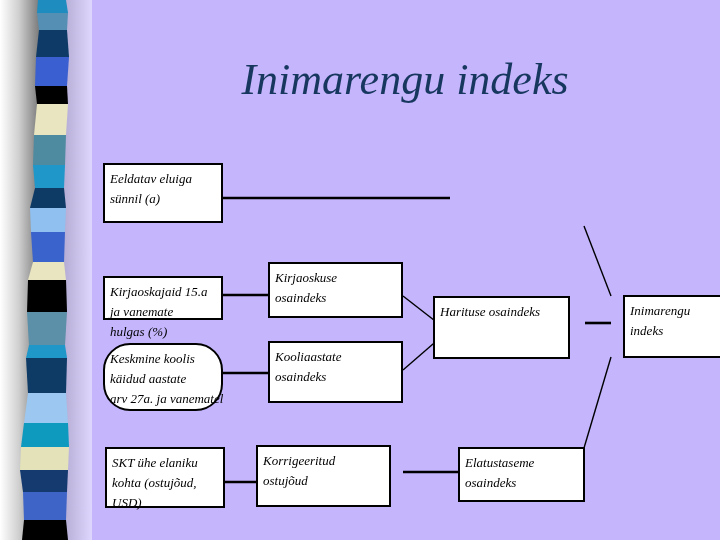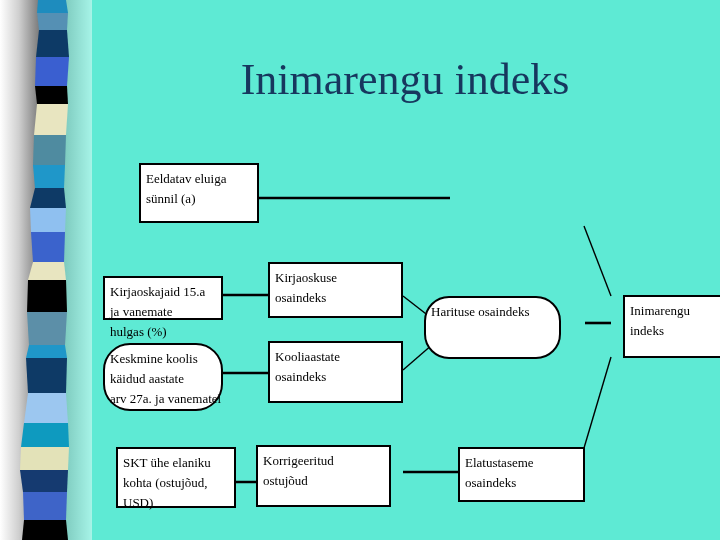--- a/index.html
+++ b/index.html
@@ -1,18 +1,18 @@
 <!DOCTYPE html>
 <html><head>
 <meta charset="utf-8">
 <style>
   html,body { margin:0; padding:0; background:#fff; }
   .slide {
-    position:relative; width:720px; height:540px; background:#5eead4;
-    overflow:hidden; font-family:"Liberation Serif", serif;
+    position:relative; width:720px; height:540px; background:#c4b5fd;
+    overflow:hidden; font-family:"Liberation Serif", serif;font-style:italic;
   }
   .sidebar { position:absolute; left:0; top:0; width:95px; height:540px; }
   .title {
     position:absolute; left:90px; right:0; top:56px; text-align:center;
     font-size:44px; line-height:48px; font-weight:400; letter-spacing:0px;
   }
   .node {
     position:absolute; box-sizing:border-box; border:2px solid #000;
     background:#fff; color:#000; font-size:13px; line-height:20px;
     padding:4px 5px; white-space:pre; overflow:visible;
@@ -75,44 +75,44 @@
     <line class="h-line" x1="223" y1="373" x2="268" y2="373"></line>
     <line class="h-line" x1="223" y1="482" x2="268" y2="482"></line>
     <line class="h-line" x1="403" y1="472" x2="458" y2="472"></line>
     <line class="h-line" x1="585" y1="323" x2="611" y2="323"></line>
     <line class="d-line" x1="584" y1="226" x2="611" y2="296"></line>
     <line class="d-line" x1="403" y1="296" x2="448" y2="331"></line>
     <line class="d-line" x1="403" y1="370" x2="448" y2="331"></line>
     <line class="d-line" x1="584" y1="448" x2="611" y2="357"></line>
   </svg>
 
-  <div class="node" style="left:103px; top:163px; width:120px; height:60px;margin-left:36px;">Eeldatav eluiga
+  <div class="node" style="left:103px; top:163px; width:120px; height:60px;">Eeldatav eluiga
 sünnil (a)</div>
 
 
   <div class="node" style="left:103px; top:276px; width:120px; height:44px;">Kirjaoskajaid 15.a
 ja vanemate
 hulgas (%)</div>
 
   <div class="node" style="left:268px; top:262px; width:135px; height:56px;">Kirjaoskuse
 osaindeks</div>
 
   <div class="node" style="left:103px; top:343px; width:120px; height:68px;border-radius:27px;">Keskmine koolis
 käidud aastate
 arv 27a. ja vanematel</div>
 
   <div class="node" style="left:268px; top:341px; width:135px; height:62px;">Kooliaastate
 osaindeks</div>
 
-  <div class="node" style="left:424px; top:296px; width:137px; height:63px;border-radius:25px;">Harituse osaindeks</div>
+  <div class="node" style="left:433px; top:296px; width:137px; height:63px;">Harituse osaindeks</div>
 
   <div class="node" style="left:611px; top:295px; width:106px; height:63px;margin-left:12px;">Inimarengu
 indeks</div>
 
-  <div class="node" style="left:116px; top:447px; width:120px; height:61px;">SKT ühe elaniku
+  <div class="node" style="left:105px; top:447px; width:120px; height:61px;">SKT ühe elaniku
 kohta (ostujõud,
 USD)</div>
 
   <div class="node" style="left:256px; top:445px; width:135px; height:62px;">Korrigeeritud
 ostujõud</div>
 
   <div class="node" style="left:458px; top:447px; width:127px; height:55px;">Elatustaseme
 osaindeks</div>
 
 </div>

